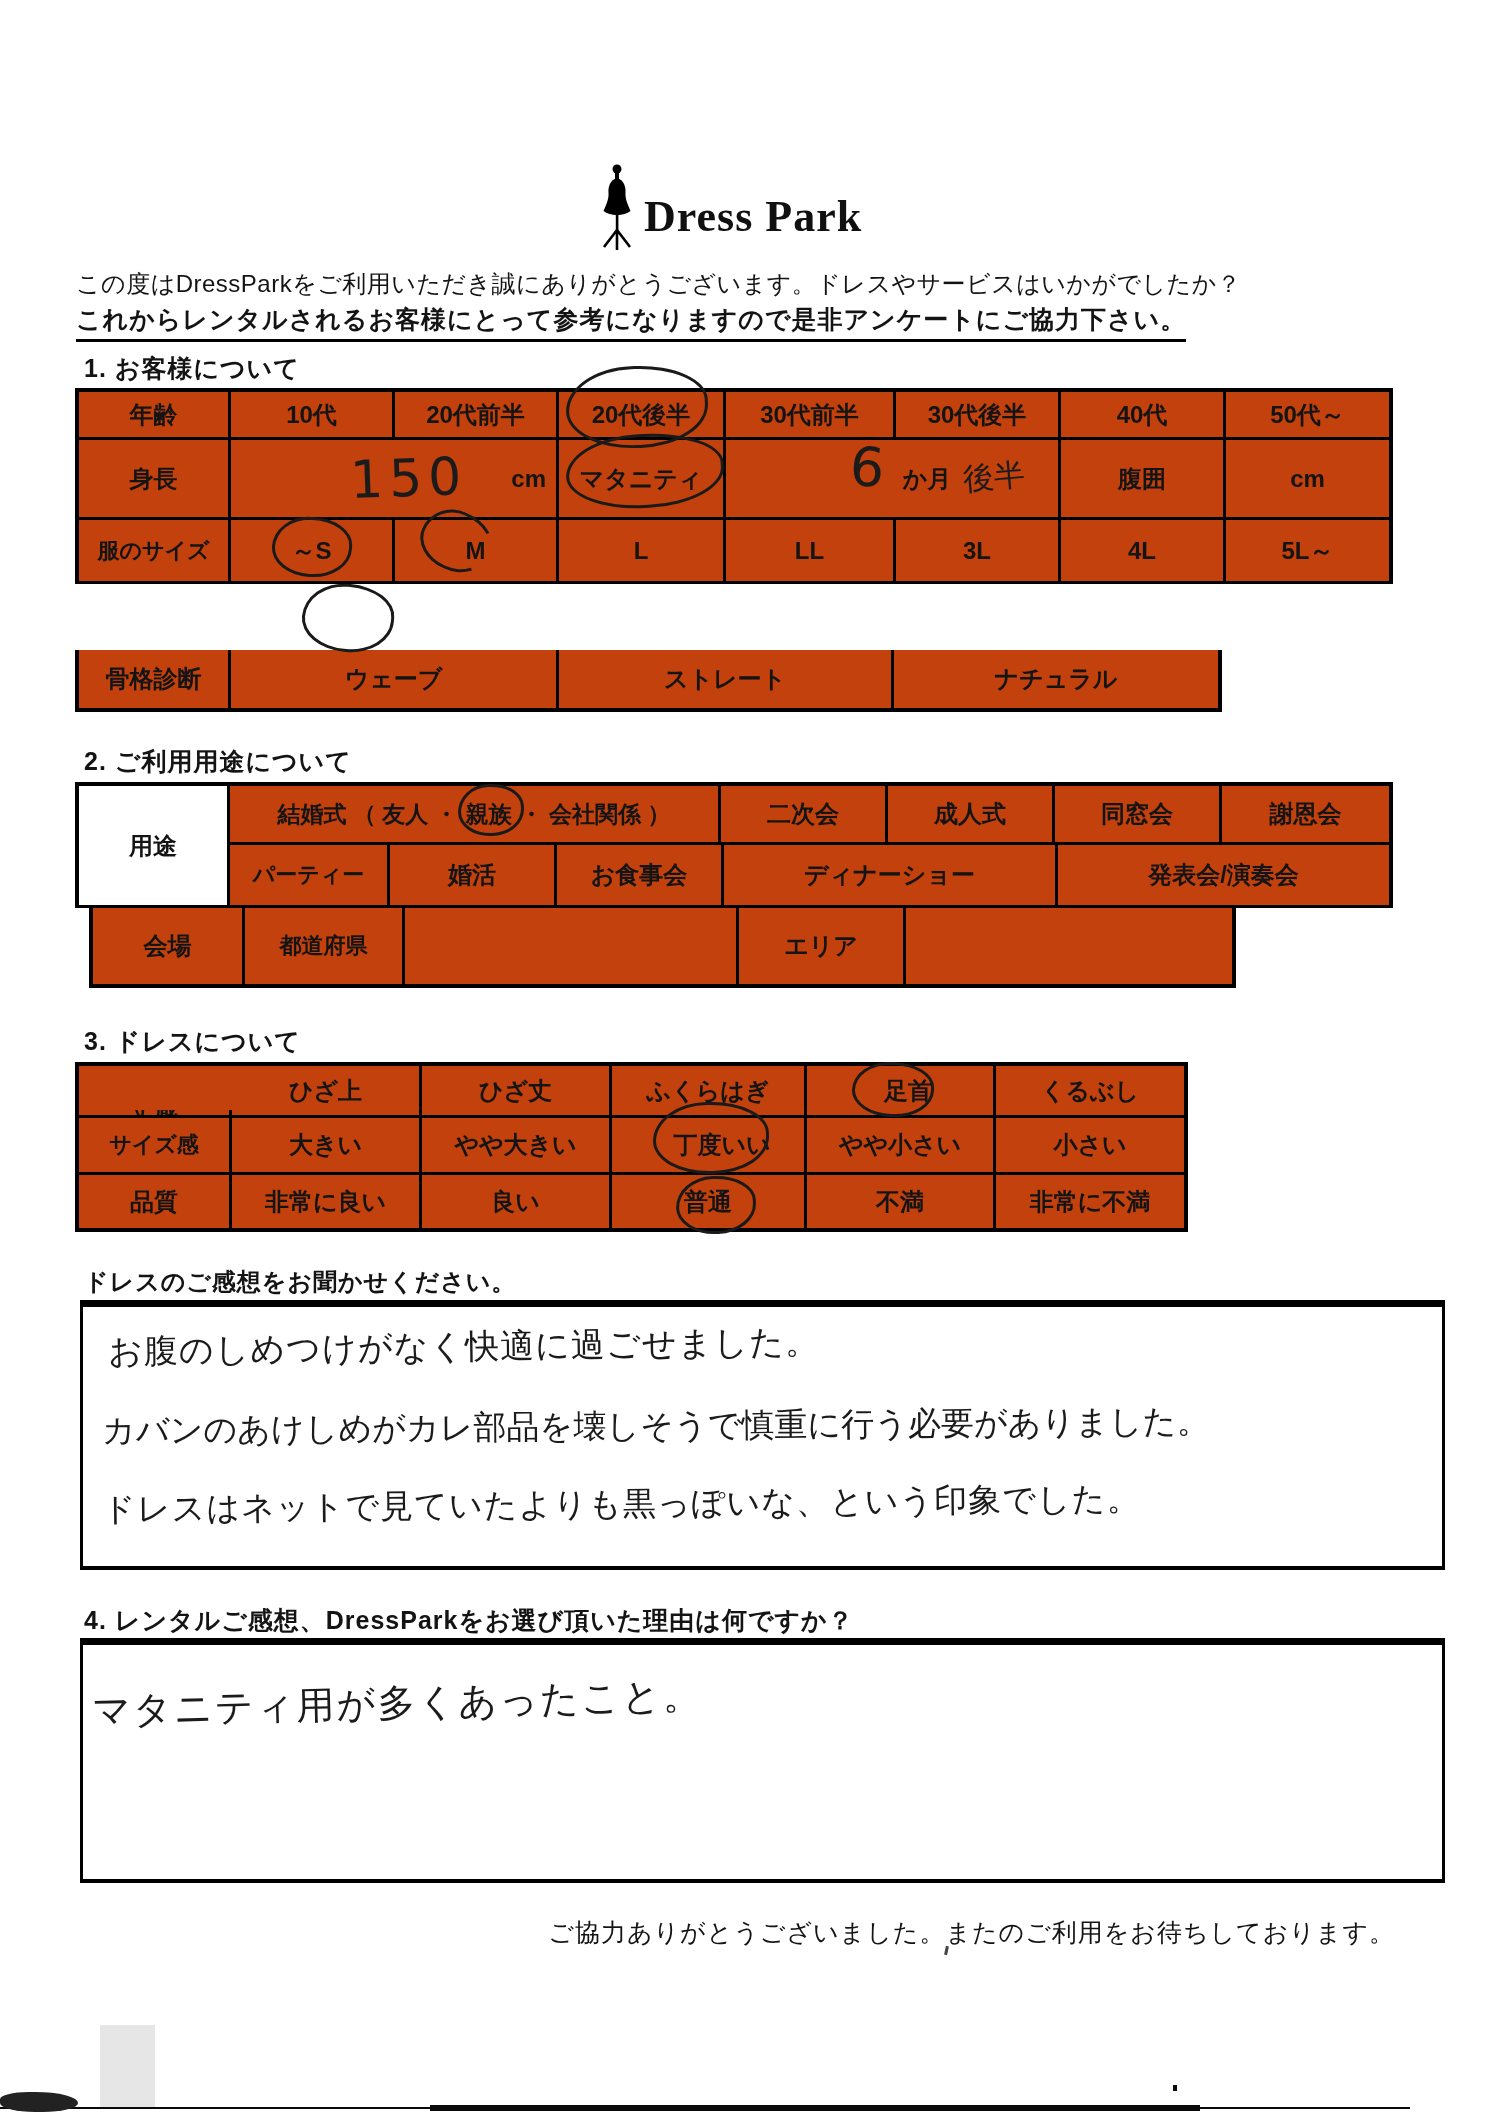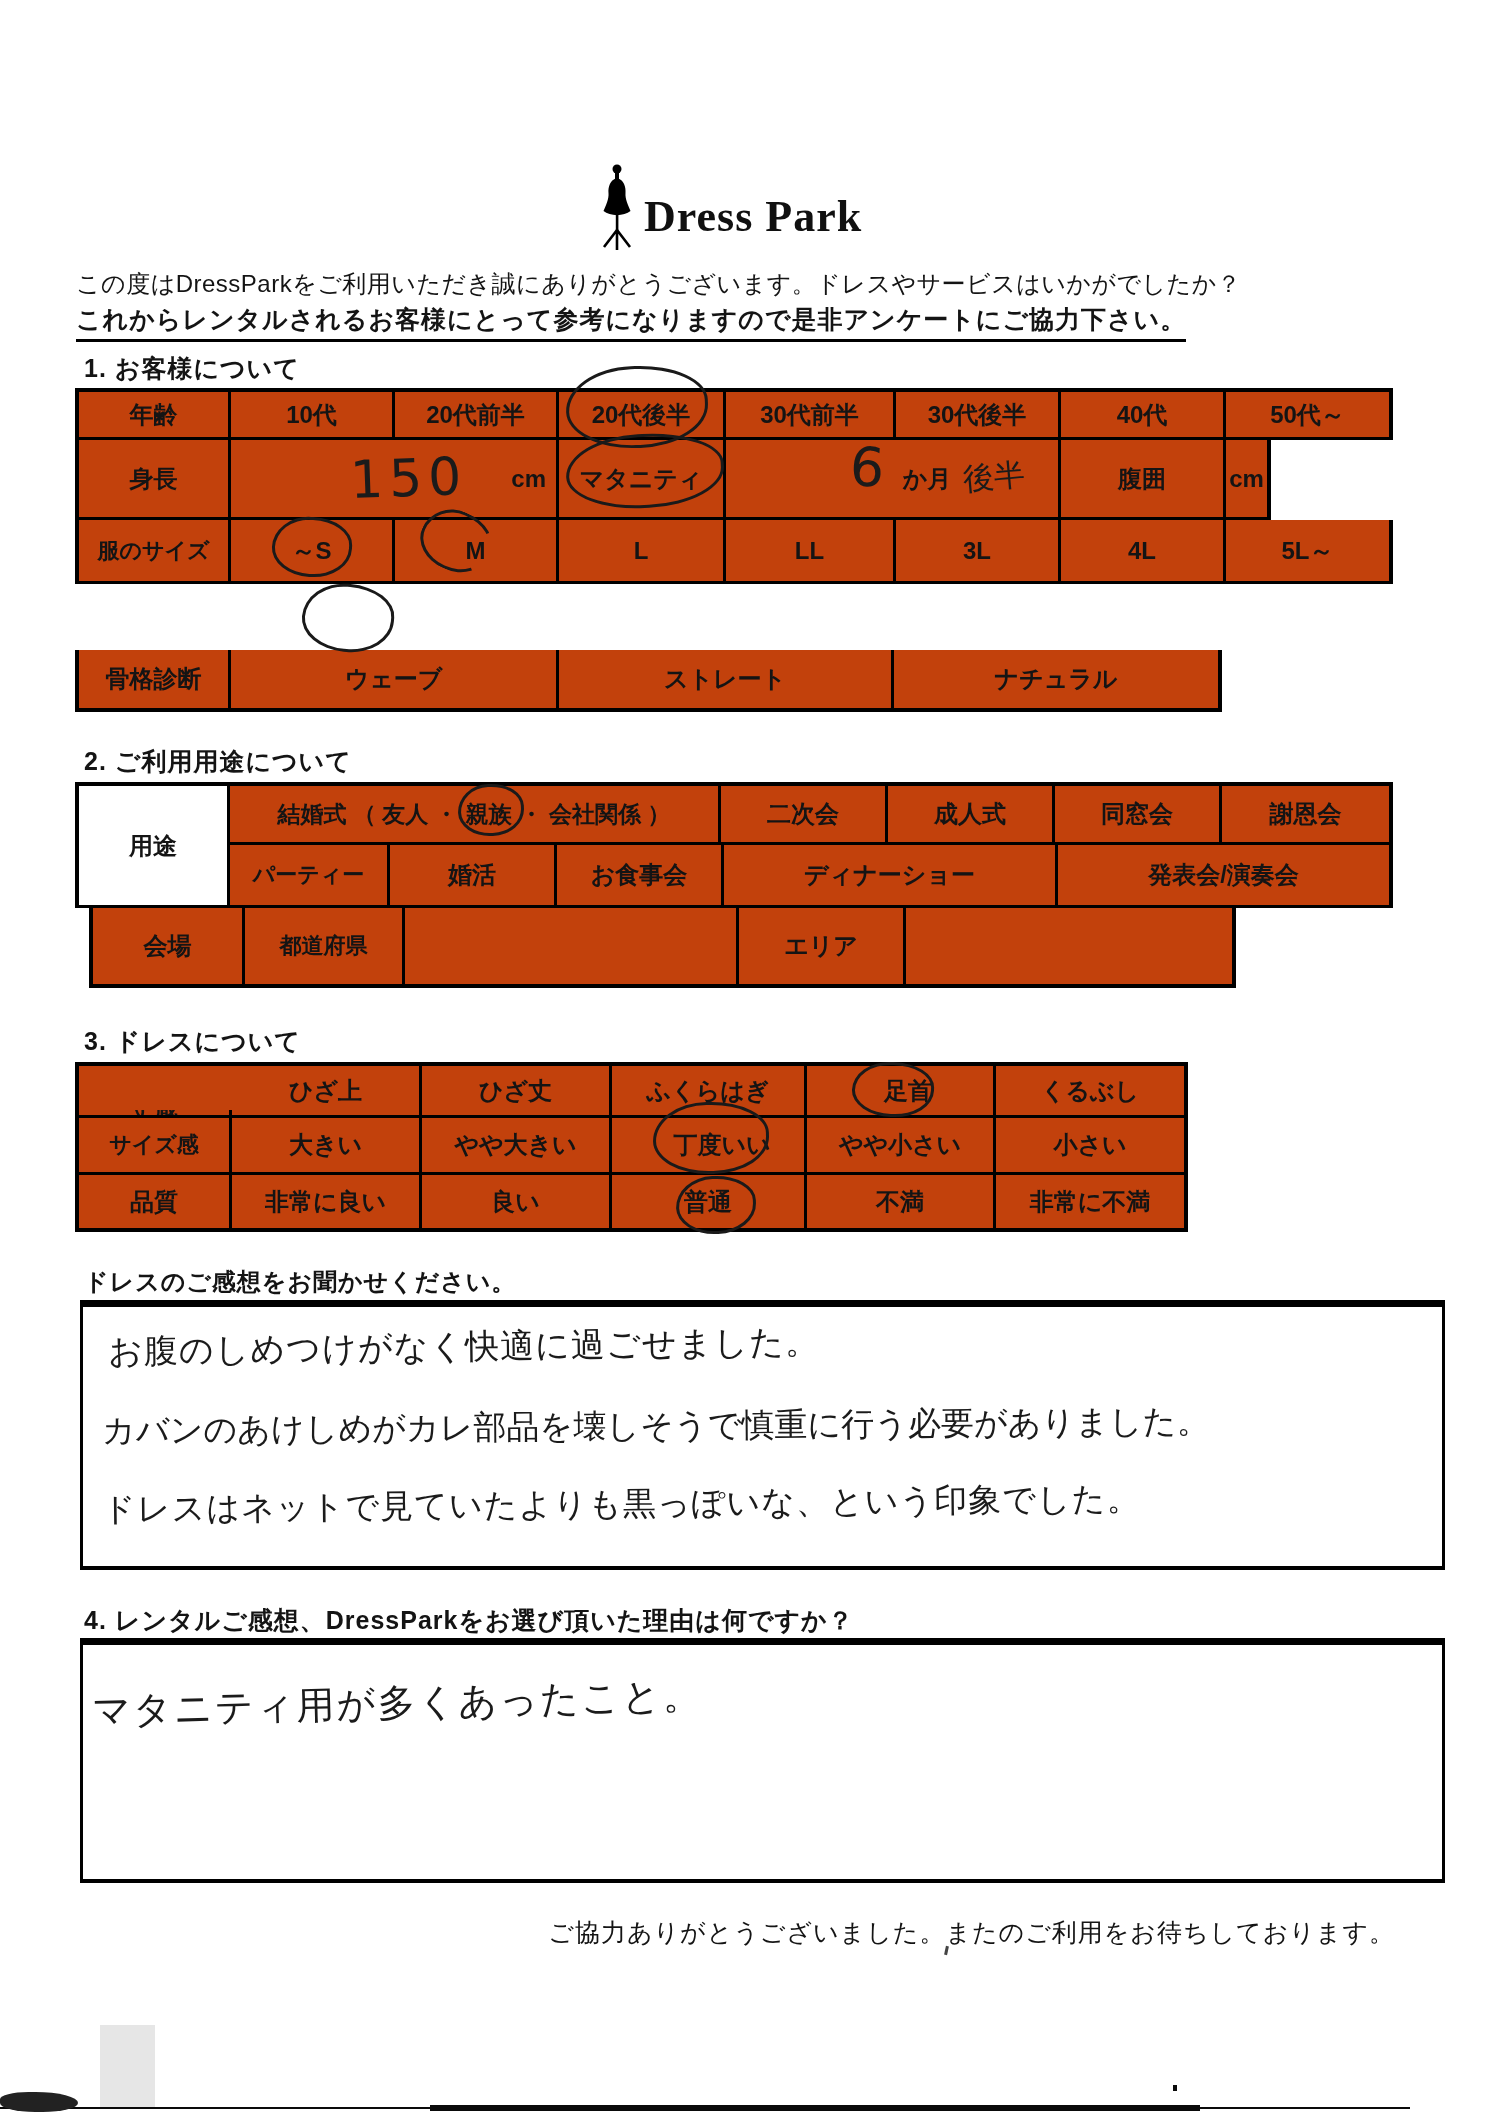--- a/index.html
+++ b/index.html
@@ -105,21 +105,21 @@
     <div class="c" style="flex:0 0 152px;">年齢</div>
     <div class="c" style="flex:0 0 164px;">10代</div>
     <div class="c" style="flex:0 0 164px;">20代前半</div>
     <div class="c" style="flex:0 0 167px;">20代後半</div>
     <div class="c" style="flex:0 0 170px;">30代前半</div>
     <div class="c" style="flex:0 0 165px;">30代後半</div>
     <div class="c" style="flex:0 0 165px;">40代</div>
     <div class="c fill">50代～</div>
   </div>
 
-  <div class="trow" style="left:75px; top:440px; width:1196px; height:80px;">
+  <div class="trow" style="left:75px; top:440px; width:1318px; height:80px;">
     <div class="c" style="flex:0 0 152px;">身長</div>
     <div class="c right" style="flex:0 0 328px;">cm</div>
     <div class="c" style="flex:0 0 167px;">マタニティ</div>
     <div class="c" style="flex:0 0 335px; padding-left:70px;">か月</div>
     <div class="c" style="flex:0 0 165px;">腹囲</div>
     <div class="c fill">cm</div>
   </div>
 
   <div class="trow" style="left:75px; top:520px; width:1318px; height:64px;">
     <div class="c" style="flex:0 0 152px; font-size:22px;">服のサイズ</div>

